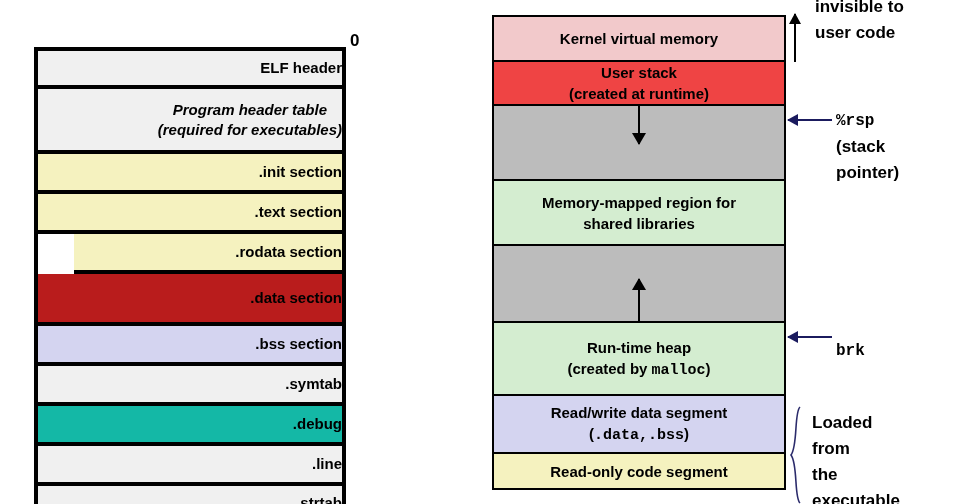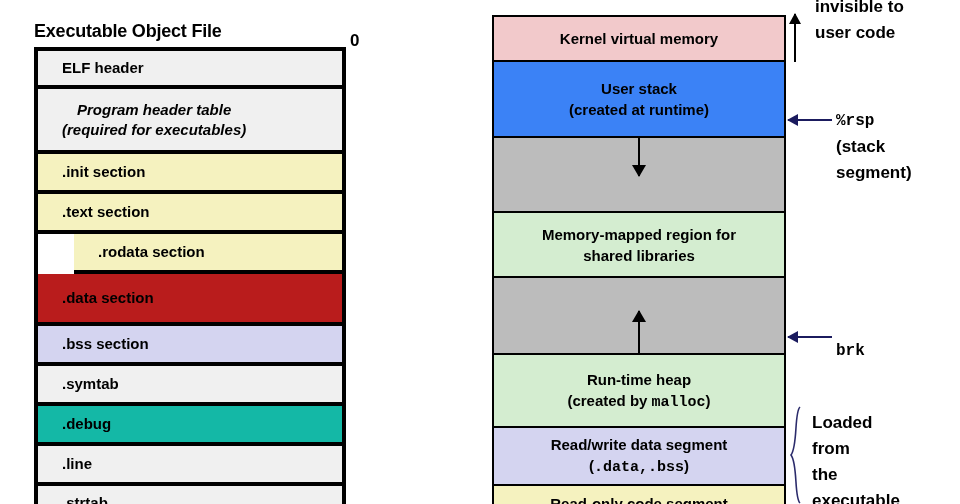--- a/index.html
+++ b/index.html
@@ -41,21 +41,21 @@
     border-left: 4px solid #000;
     border-right: 4px solid #000;
     border-top: 4px solid #000;
     box-sizing: border-box;
   }
   .exec-row {
     border-bottom: 4px solid #000;
     box-sizing: border-box;
     display: flex;
     align-items: center;
-    justify-content: flex-start;
+    justify-content: flex-end;
     text-align: center;
     font-size: 15px;
     font-weight: bold;
     color: #000;
     line-height: 20px;
     padding-left: 24px;
   }
   .exec-row .line2 { display: block; }
   #zero-label {
     position: absolute;
@@ -177,23 +177,20 @@
     width: 16px;
     height: 98px;
     color: #2b2b6b;
   }
 </style>
 </head>
 <body>
 
 <div id="canvas">
 
-  <div id="left-panel">
-    <div id="exec-title">Executable Object File</div>
-  </div>
 
   <div id="exec-table">
       <div class="exec-row" style="background: rgb(240, 240, 240); height: 38px;">
         <div><span>ELF header</span></div>
       </div>
       <div class="exec-row" style="background: rgb(240, 240, 240); height: 65px; font-style: italic;">
         <div><span>Program header table</span><span class="line2">(required for executables)</span></div>
       </div>
       <div class="exec-row" style="background: rgb(245, 242, 191); height: 40px;">
         <div><span>.init section</span></div>
@@ -223,21 +220,21 @@
         <div><span>.strtab</span></div>
       </div>
     </div>
 
   <div id="zero-label">0</div>
 
   <div id="vm-table">
       <div class="vm-row" style="background: rgb(242, 201, 203); height: 45px;">
         <div>Kernel virtual memory</div>
       </div>
-      <div class="vm-row" style="background: #3b82f6; height: 76px;">
+      <div class="vm-row" style="background: #ef4444; height: 44px;">
         <div>User stack</div>
         <div><span>(created at runtime)</span></div>
       </div>
       <div class="vm-row" style="background: rgb(188, 188, 188); height: 75px;">
         <div class="gap-arrow down" style="top: 0px; height: 38px;">
           <div class="head"></div>
         </div>
       </div>
       <div class="vm-row" style="background: rgb(212, 237, 208); height: 65px;">
         <div>Memory-mapped region for</div>
@@ -269,21 +266,21 @@
     <div>invisible to</div>
     <div>user code</div>
   </div>
 
   <div class="ptr-arrow" id="rsp-arrow">
     <div class="head"></div>
   </div>
   <div class="annot" id="rsp-annot">
     <div class="mono-annot">%rsp</div>
     <div>(stack</div>
-    <div>segment)</div>
+    <div>pointer)</div>
   </div>
 
   <div class="ptr-arrow" id="brk-arrow">
     <div class="head"></div>
   </div>
   <div class="annot" id="brk-annot">
     <div class="mono-annot">brk</div>
   </div>
 
   <svg id="loaded-brace" viewBox="0 0 16 98" preserveAspectRatio="none">

